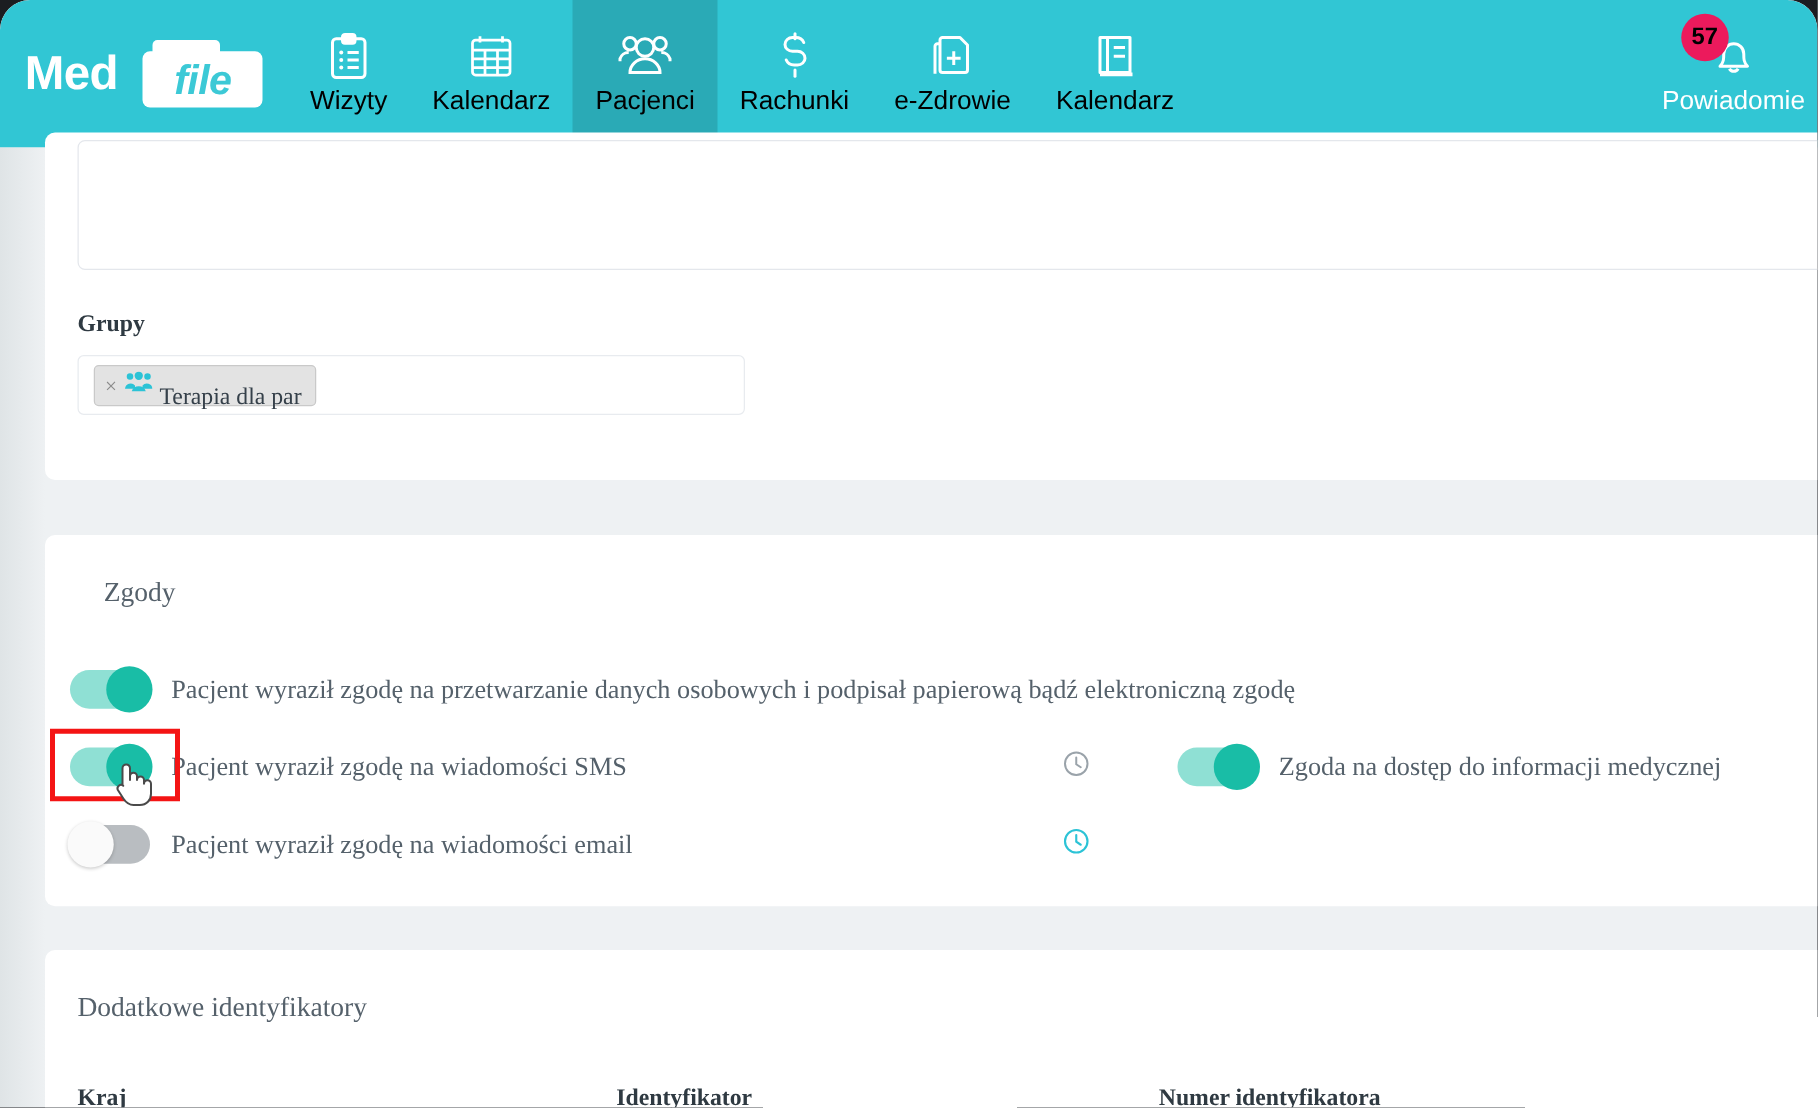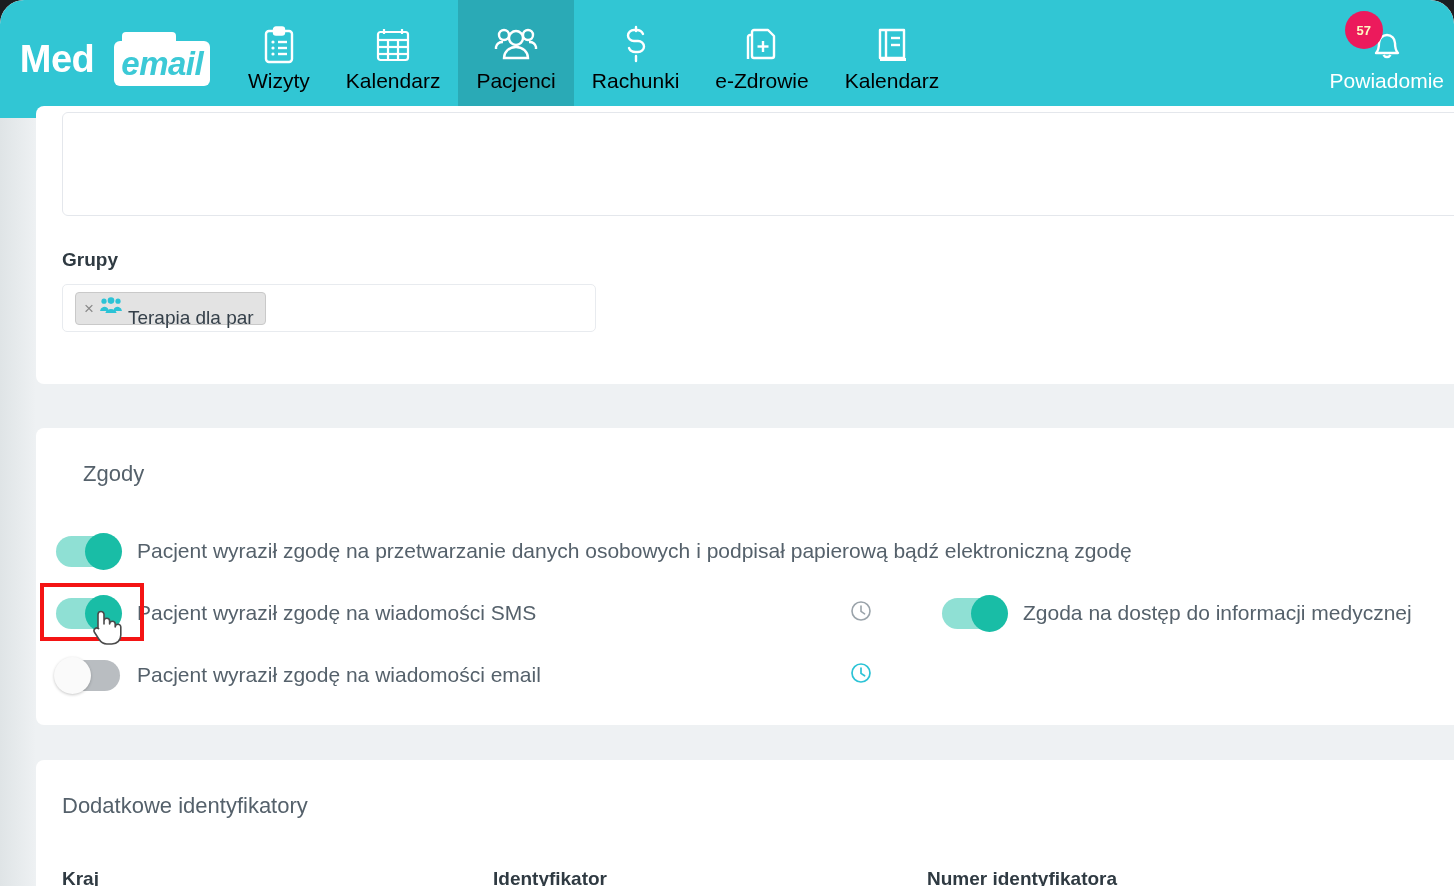--- a/index.html
+++ b/index.html
@@ -128,33 +128,34 @@
   }
   .notif .nav-label { font-size: 21px; line-height: 24px; white-space: nowrap; }
   .notif .bell-wrap { position: relative; height: 40px; display: flex; align-items: center; justify-content: center; }
   .badge {
     position: absolute;
     top: -14px; left: -22px;
     min-width: 38px; height: 38px;
     padding: 0 6px;
     border-radius: 19px;
     background: #ec1a5c;
-    color: #fef9c3;
-    font-size: 13px;
+    color: #000000;
+    font-size: 19px;
     font-weight: bold;
     display: flex; align-items: center; justify-content: center;
   }
 
   
   #page {
     position: absolute;
     top: 118px; left: 0;
     width: 1454px;
     height: 768px;
     background: linear-gradient(to right, #dfe4e6 0px, #eef1f3 36px, #eef1f3 100%);
+    font-family: Liberation Serif, serif;
   }
 
   .card {
     position: absolute;
     left: 36px;
     right: -40px;
     background: #ffffff;
     border-radius: 8px;
   }
 
@@ -293,21 +294,21 @@
 <div id="app">
 
   <div id="navbar">
 
     <div class="brand">
       <div class="brand-wrap">
         <span class="brand-med">Med</span>
         <span class="brand-folder">
           <span class="tab"></span>
           <span class="body"></span>
-          <span class="brand-file">email</span>
+          <span class="brand-file">file</span>
         </span>
       </div>
     </div>
 
     <div class="navitems">
 
       <div class="navitem">
         <span class="nav-icon">
           <svg width="34" height="38" viewBox="0 0 34 38" fill="none" stroke="#fff" stroke-width="2.4">
             <rect x="4" y="5" width="26" height="31" rx="3"></rect>

